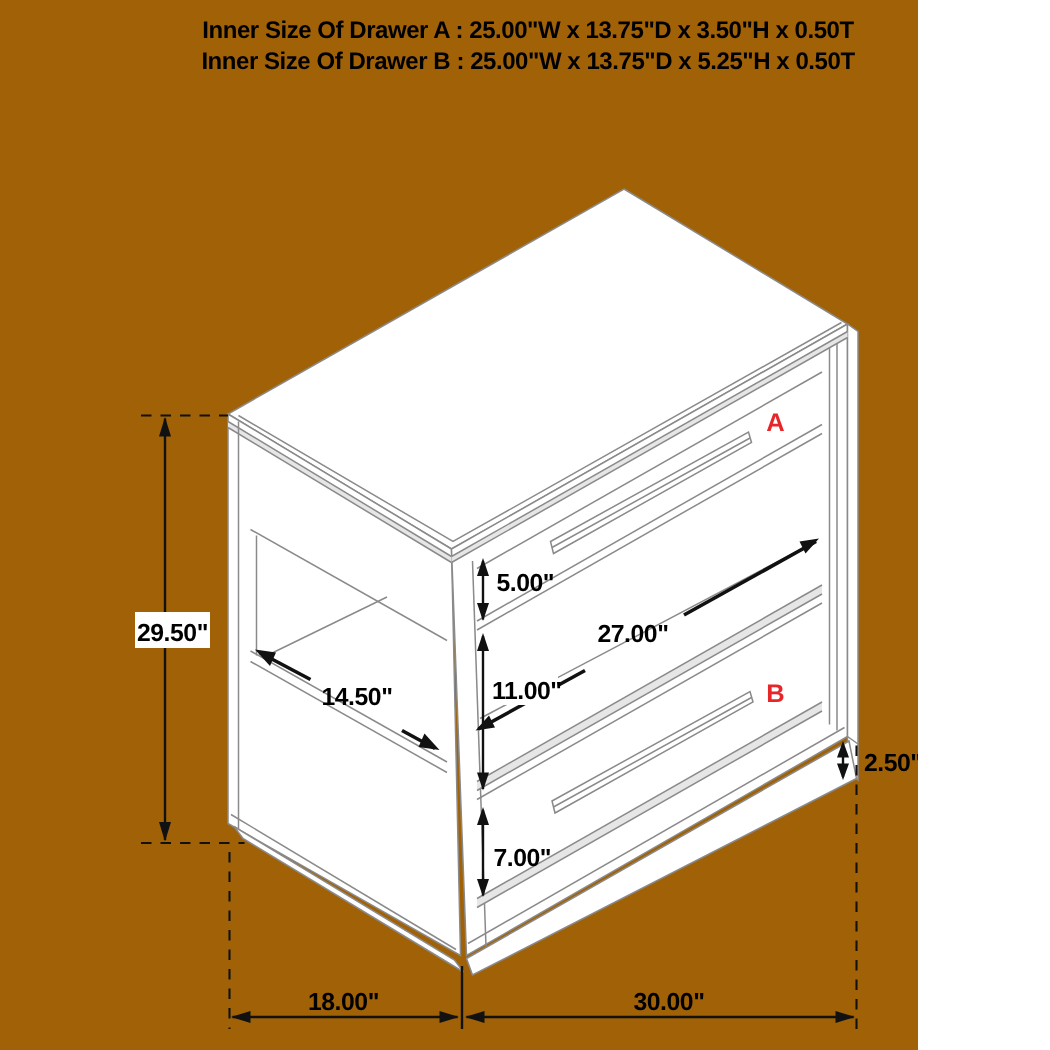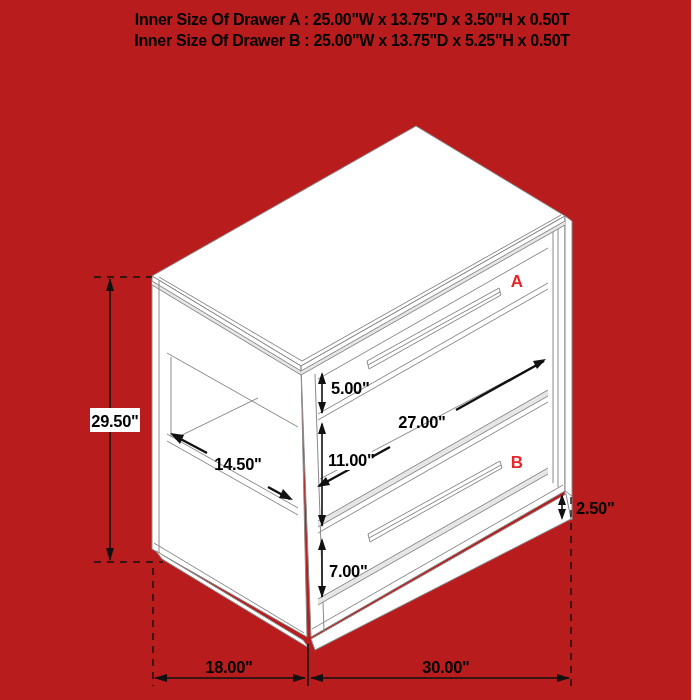--- a/index.html
+++ b/index.html
@@ -1,17 +1,17 @@
 <!DOCTYPE html>
 <html><head>
 <meta charset="utf-8">
 <style>
   html,body{margin:0;padding:0;background:#ffffff;}
   .canvas{
-    position:relative;width:691px;height:700px;background:#b91c1c;overflow:hidden;
+    position:relative;width:612px;height:700px;background:#a16207;overflow:hidden;
     font-family:"Liberation Sans", sans-serif;
   }
   svg text{font-family:"Liberation Sans", sans-serif;}
   .hdr{font-weight:bold;font-size:16px;letter-spacing:-0.3px;fill:#000000;}
   .dim{font-weight:bold;font-size:16.5px;fill:#000000;letter-spacing:-0.3px;}
   .redlbl{font-weight:bold;font-size:17px;}
   .gline{stroke:#8a8a8a;stroke-width:1;fill:none;}
   .gfill{fill:#ffffff;stroke:#8a8a8a;stroke-width:1;}
   .band{fill:#e6e6e6;stroke:none;}
   .dline{stroke:#111111;stroke-width:1.6;fill:none;}

